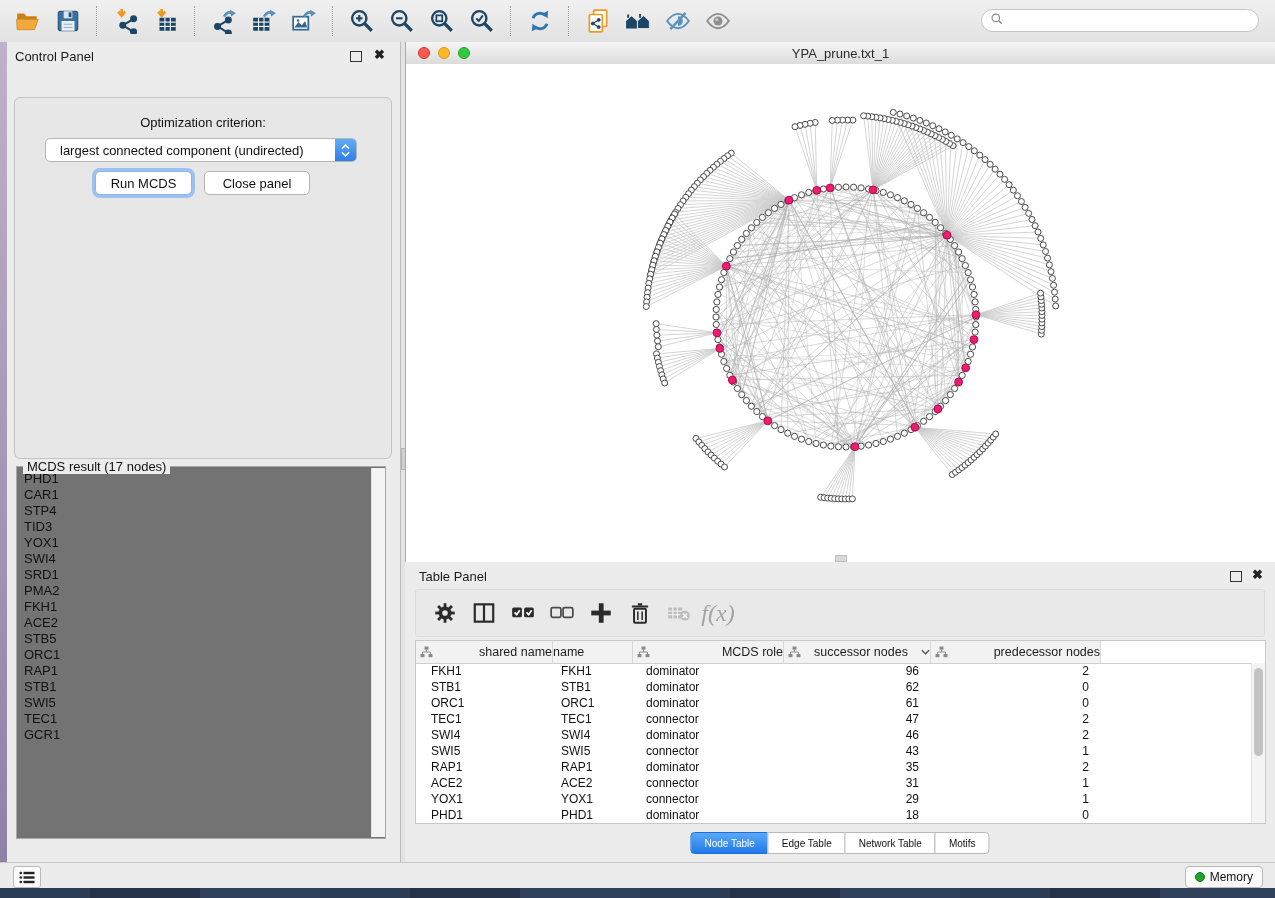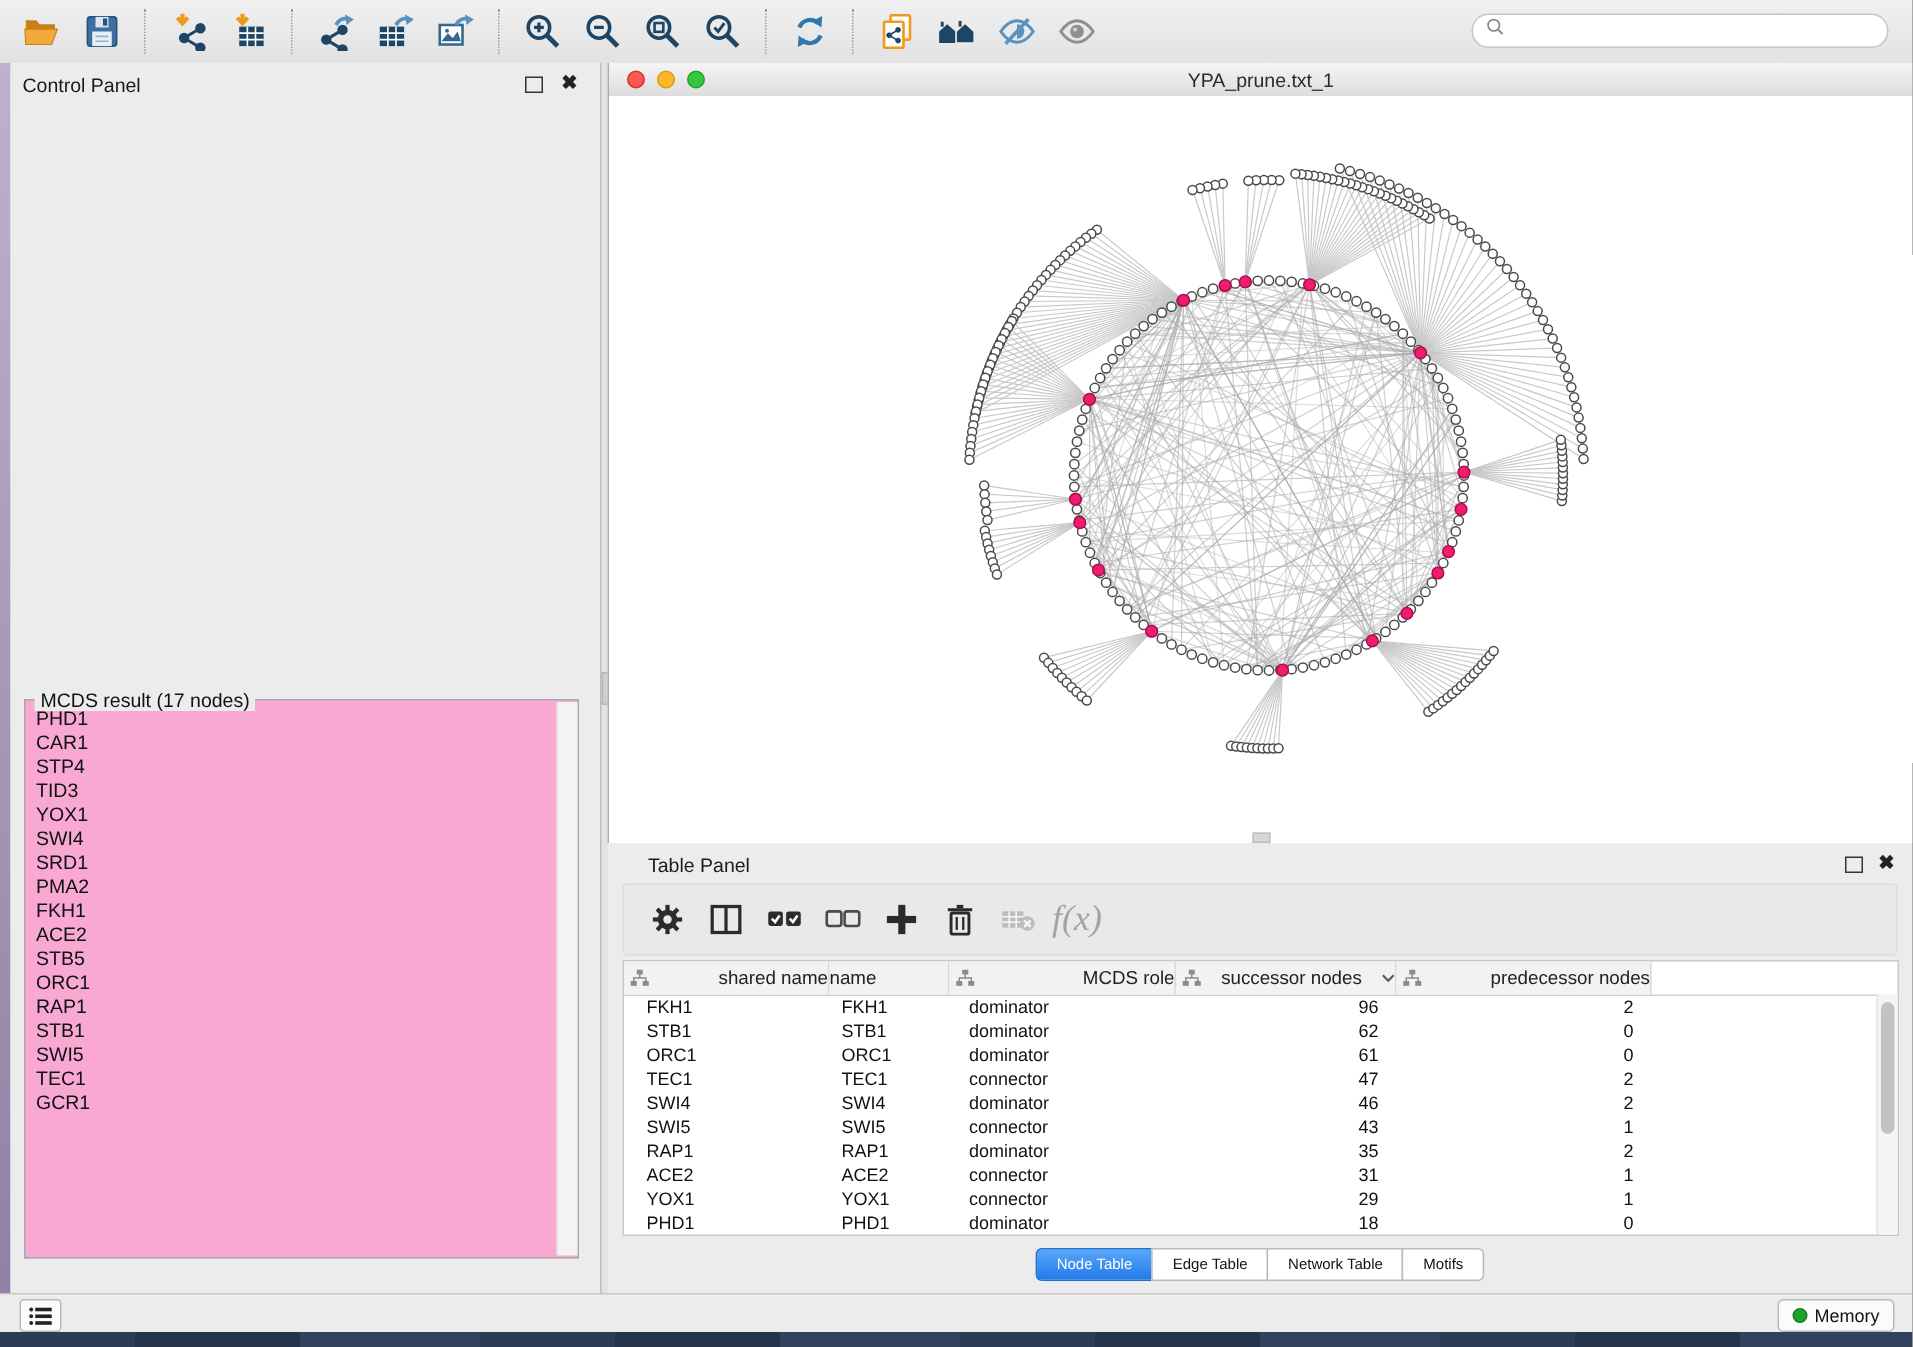--- a/index.html
+++ b/index.html
@@ -41,21 +41,21 @@
   #opt-label{position:absolute;top:17px;width:100%;text-align:center;font-size:13px;color:#111;}
   #opt-dropdown{position:absolute;left:30px;top:40px;width:312px;height:24px;background:#fff;
     border:1px solid #b5b5b5;border-radius:5px;box-sizing:border-box;display:flex;align-items:center;}
   #opt-dropdown .dd-text{flex:1;font-size:13px;color:#111;padding-left:14px;white-space:nowrap;}
   #opt-dropdown .dd-stepper{width:21px;height:22px;background:linear-gradient(#61acf8,#2d7fe9);
     border-radius:0 4px 4px 0;display:flex;flex-direction:column;align-items:center;justify-content:center;gap:1px;}
   .ctl-btn{position:absolute;top:73px;height:24px;background:#fff;border:1px solid #b5b5b5;border-radius:5px;
     font:13px "Liberation Sans",sans-serif;color:#111;}
   #run-btn{left:80px;width:97px;box-shadow:0 0 0 3px rgba(110,170,245,.6);border-color:#8ab6ee;}
   #closepanel-btn{left:189px;width:106px;}
-  #mcds-group{position:absolute;left:9px;top:424px;width:368px;height:371px;background:#f9a8d4;border:1px solid #a8a8a8;}
+  #mcds-group{position:absolute;left:9px;top:424px;width:368px;height:371px;background:#737373;border:1px solid #a8a8a8;}
   #mcds-group-label{position:absolute;left:6px;top:-8px;background:#ececec;padding:0 4px;font-size:13px;color:#111;}
   #mcds-list{position:absolute;left:0;top:4px;right:14px;bottom:0;overflow:hidden;padding-left:7px;}
   .mcds-item{font-size:13px;line-height:16px;color:#111;}
   #mcds-scroll{position:absolute;right:0;top:1px;bottom:1px;width:13px;background:#f3f3f3;border-left:1px solid #e2e2e2;}
 
   
   #v-splitter{position:absolute;left:400px;top:42px;width:5px;height:820px;background:#e3e3e3;border-left:1px solid #bdbdbd;}
   #v-splitter .handle{position:absolute;left:0px;top:406px;width:5px;height:22px;background:#cfcfcf;border:1px solid #b5b5b5;box-sizing:border-box;}
 
   
@@ -285,20 +285,36 @@
   <div id="desktop-left"></div>
   <div id="desktop-bottom"></div>
 
   <div id="control-panel">
     <div class="panel-title-row">
       <span class="panel-title">Control Panel</span>
       <span class="float-icon" style="right:38px"></span>
       <span class="close-icon" style="right:15px">✖</span>
     </div>
 
+    <div id="mcds-card">
+      <div id="opt-label">Optimization criterion:</div>
+      <div id="opt-dropdown">
+        <span class="dd-text">largest connected component (undirected)</span>
+        <span class="dd-stepper">
+          <svg width="9" height="6" viewBox="0 0 10 6">
+              <polyline points="1,5 5,1 9,5" fill="none" stroke="#fff" stroke-width="1.8"></polyline>
+            </svg>
+          <svg width="9" height="6" viewBox="0 0 10 6">
+              <polyline points="1,1 5,5 9,1" fill="none" stroke="#fff" stroke-width="1.8"></polyline>
+            </svg>
+        </span>
+      </div>
+      <button id="run-btn" class="ctl-btn">Run MCDS</button>
+      <button id="closepanel-btn" class="ctl-btn">Close panel</button>
+    </div>
 
     <div id="mcds-group">
       <span id="mcds-group-label">MCDS result (17 nodes)</span>
       <div id="mcds-list">
           <div class="mcds-item">PHD1</div>
           <div class="mcds-item">CAR1</div>
           <div class="mcds-item">STP4</div>
           <div class="mcds-item">TID3</div>
           <div class="mcds-item">YOX1</div>
           <div class="mcds-item">SWI4</div>
@@ -1099,21 +1115,21 @@
             <circle cx="559.6656309488172" cy="303.7950467036057" r="3.9" fill="#ec1e6d" stroke="#b00a52" stroke-width="1"></circle>
             <circle cx="568.025007891587" cy="275.5742630967011" r="3.9" fill="#ec1e6d" stroke="#b00a52" stroke-width="1"></circle>
           </g>
         </svg>
     </div>
     <div id="h-splitter-handle"></div>
   </div>
 
   <div id="table-panel">
     <div class="panel-title-row">
-      <span class="panel-title" style="left:27px">Table Panel</span>
+      <span class="panel-title" style="left:14px">Table Panel</span>
       <span class="float-icon" style="right:33px"></span>
       <span class="close-icon" style="right:12px">✖</span>
     </div>
     <div id="tp-toolbar">
         <div class="tp-icon">
           <svg width="26" height="26" viewBox="0 0 24 24">
             <g stroke="#2b2b2b" stroke-width="2.6">
               <line x1="12" y1="3" x2="12" y2="21"></line>
               <line x1="3" y1="12" x2="21" y2="12"></line>
               <line x1="5.6" y1="5.6" x2="18.4" y2="18.4"></line>

